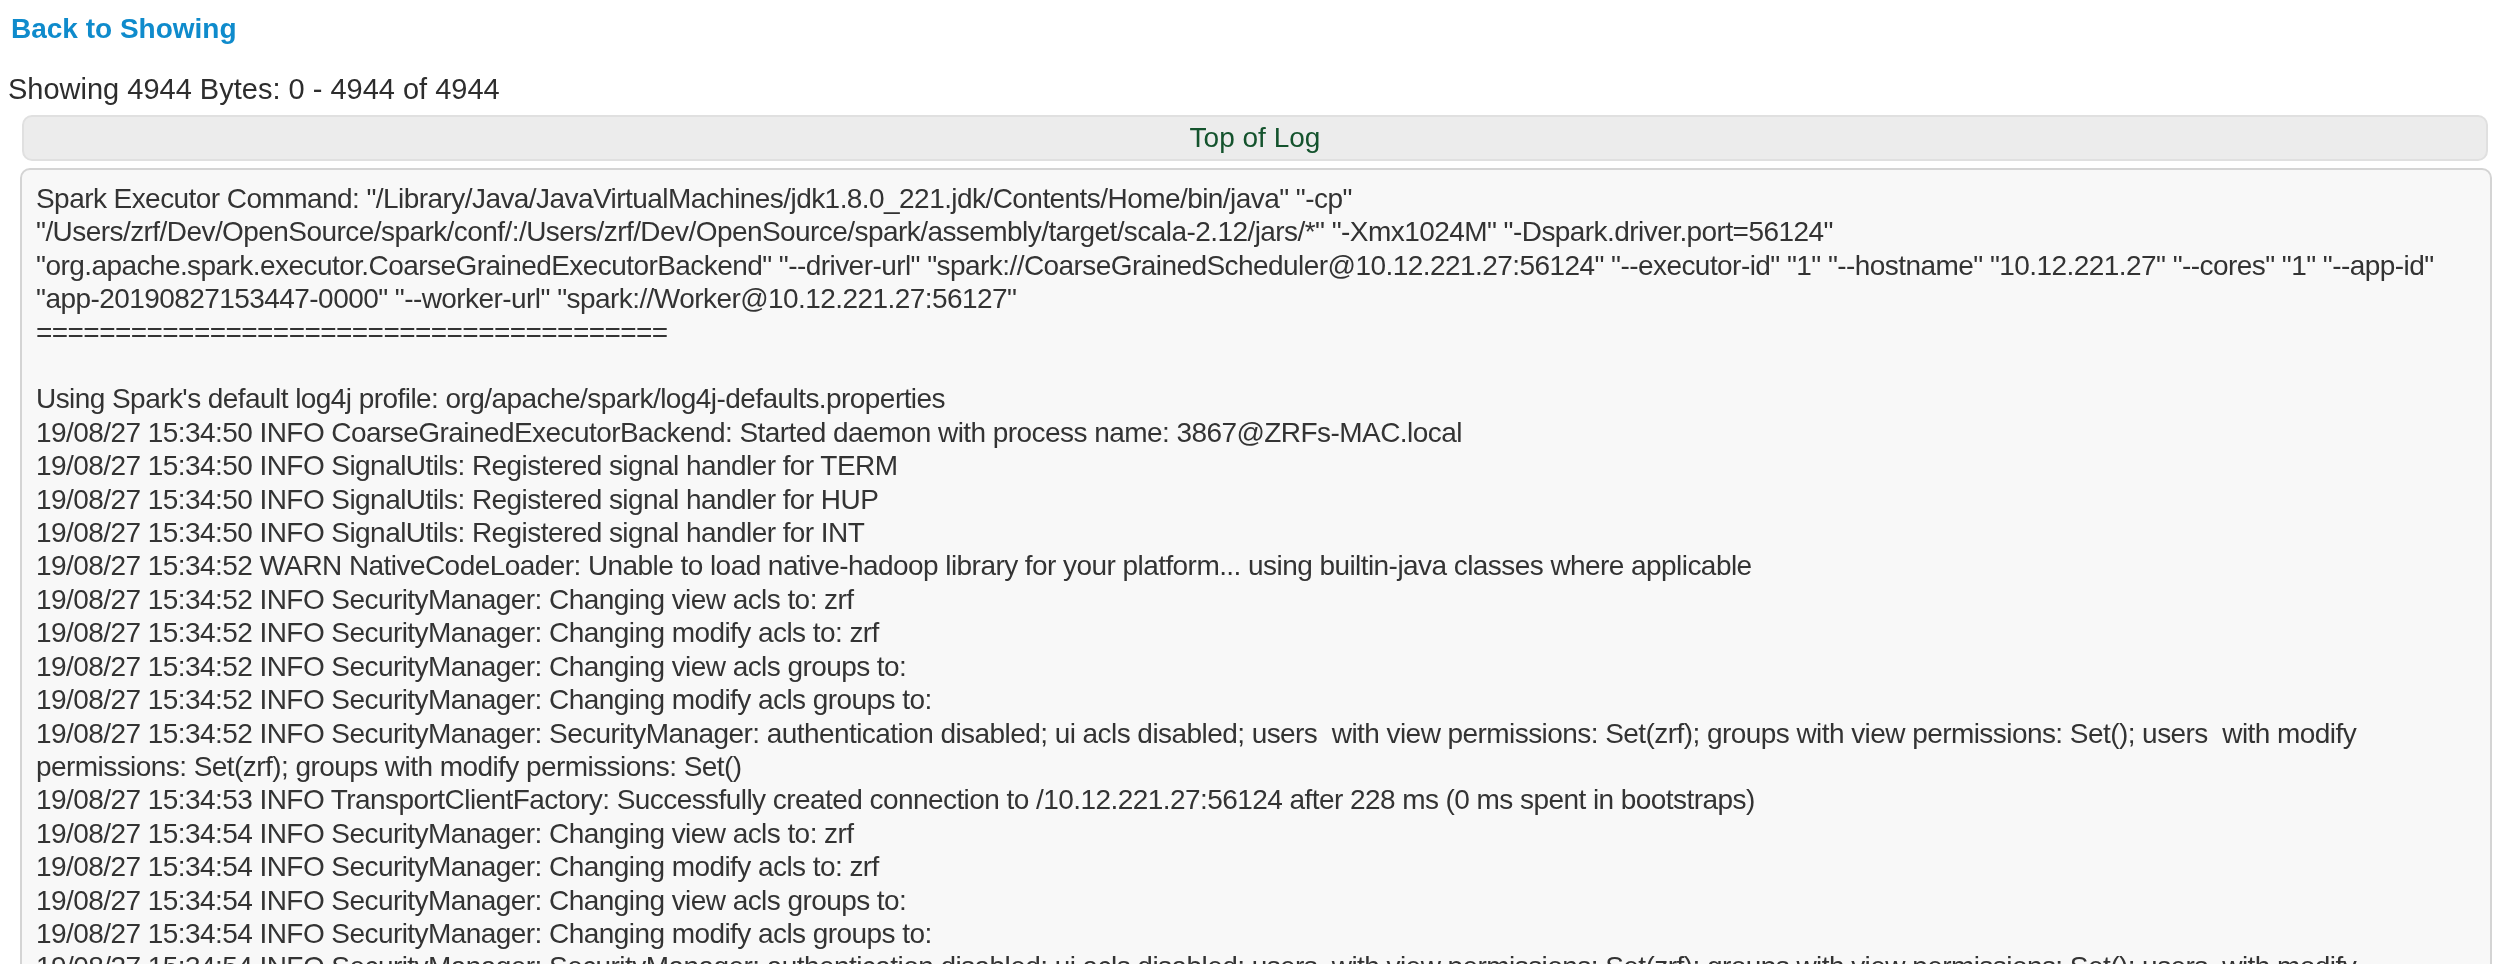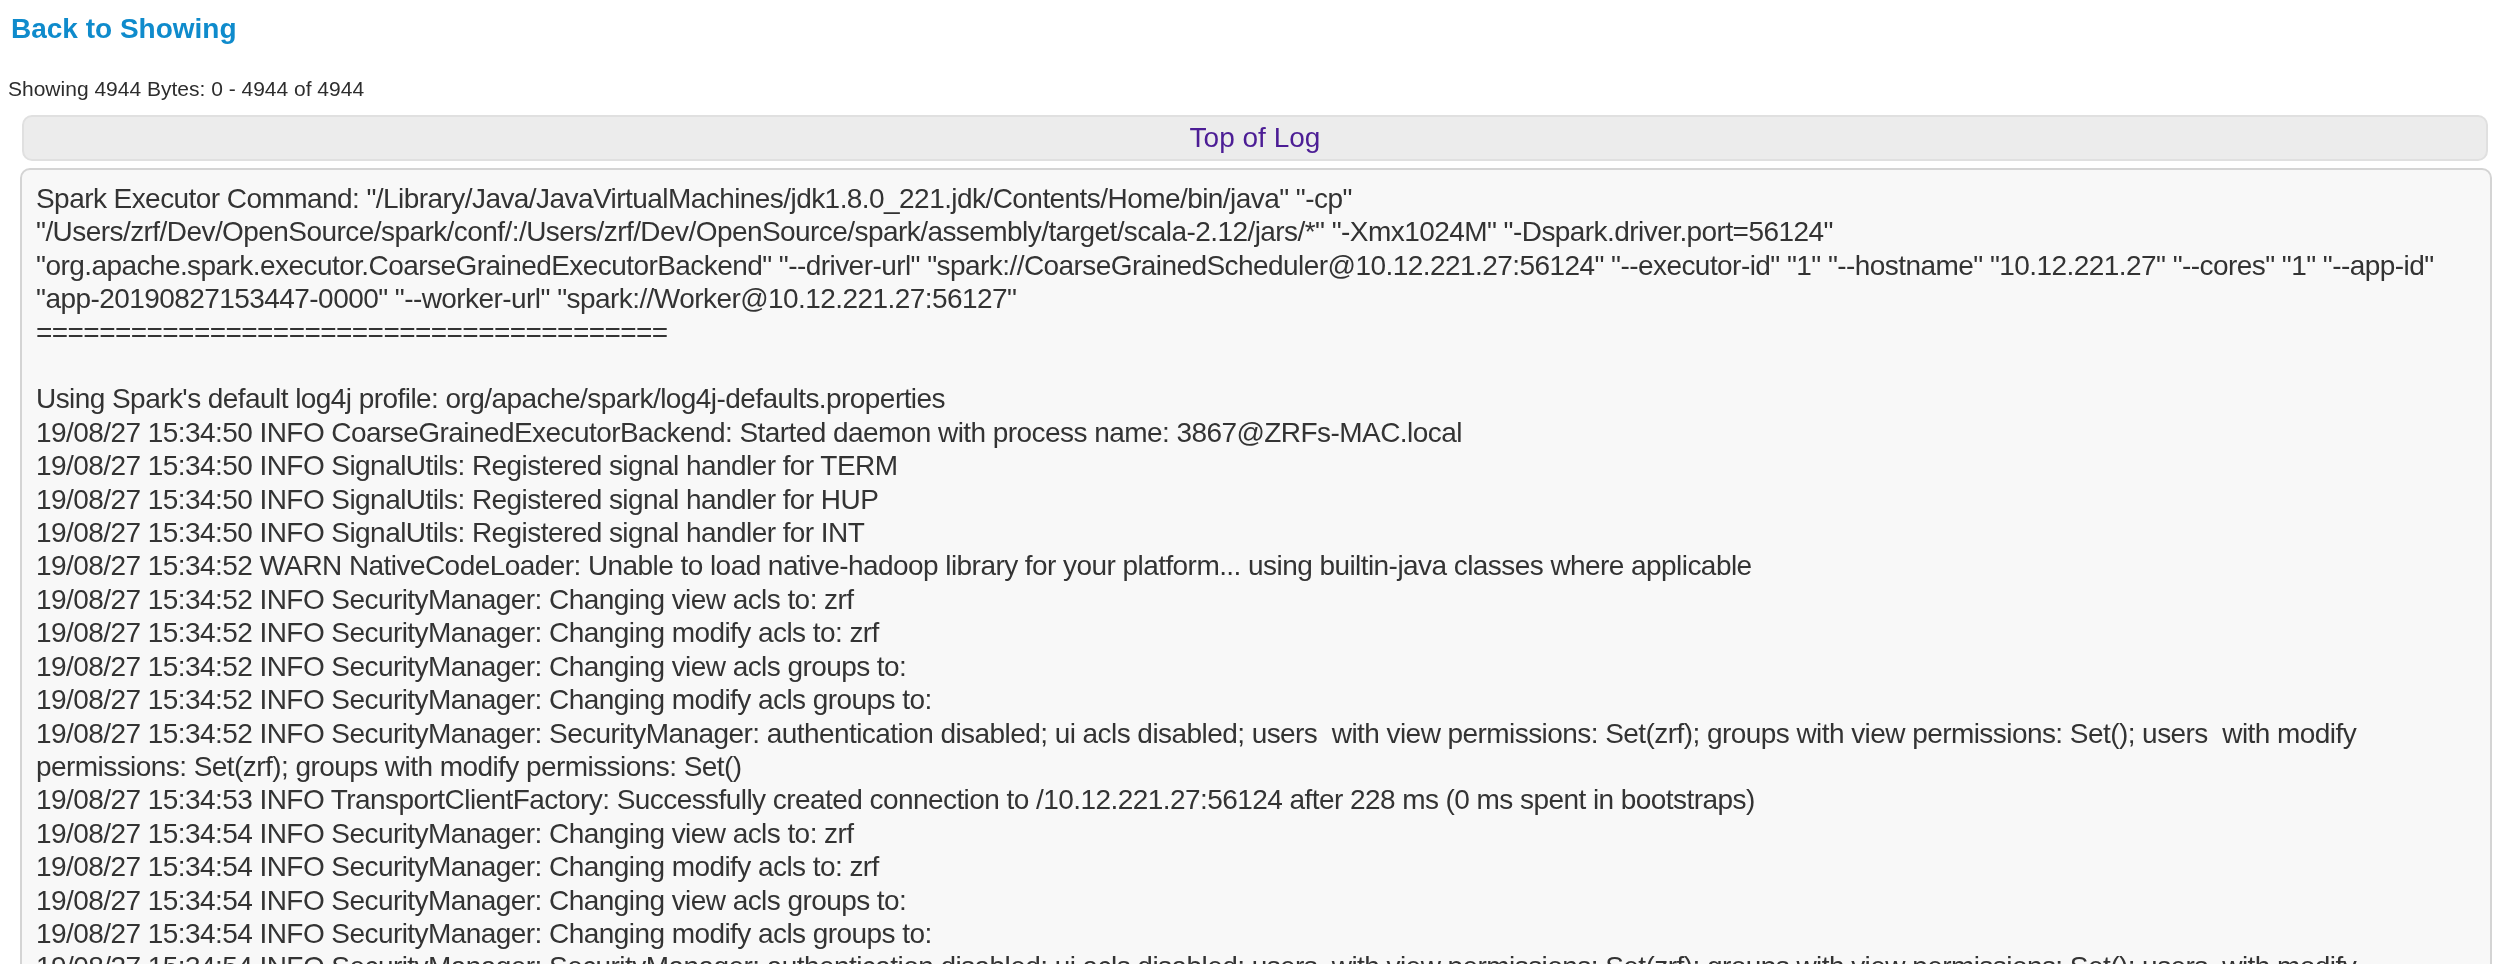--- a/index.html
+++ b/index.html
@@ -15,34 +15,34 @@
     margin: 12px 0 0 11px;
     font-size: 28px;
     line-height: 34px;
     font-weight: 700;
     color: #0f8bcc;
     text-decoration: none;
     cursor: pointer;
   }
   .byte-range {
     margin: 26px 0 0 8px;
-    font-size: 21px;
+    font-size: 29px;
     line-height: 34px;
     font-weight: 400;
     color: #2d2d2d;
   }
   .top-btn {
     margin: 9px 22px 0 22px;
     height: 46px;
     line-height: 42px;
     text-align: center;
     background: #ececec;
     border: 2px solid #e0e0e0;
     border-radius: 10px;
-    color: #4c1d95;
+    color: #14532d;
     font-size: 28px;
     cursor: pointer;
     user-select: none;
   }
   .log-box {
     margin: 7px 18px 0 20px;
     height: 830px;
     background: #f8f8f8;
     border: 2px solid #d4d4d4;
     border-radius: 10px;

